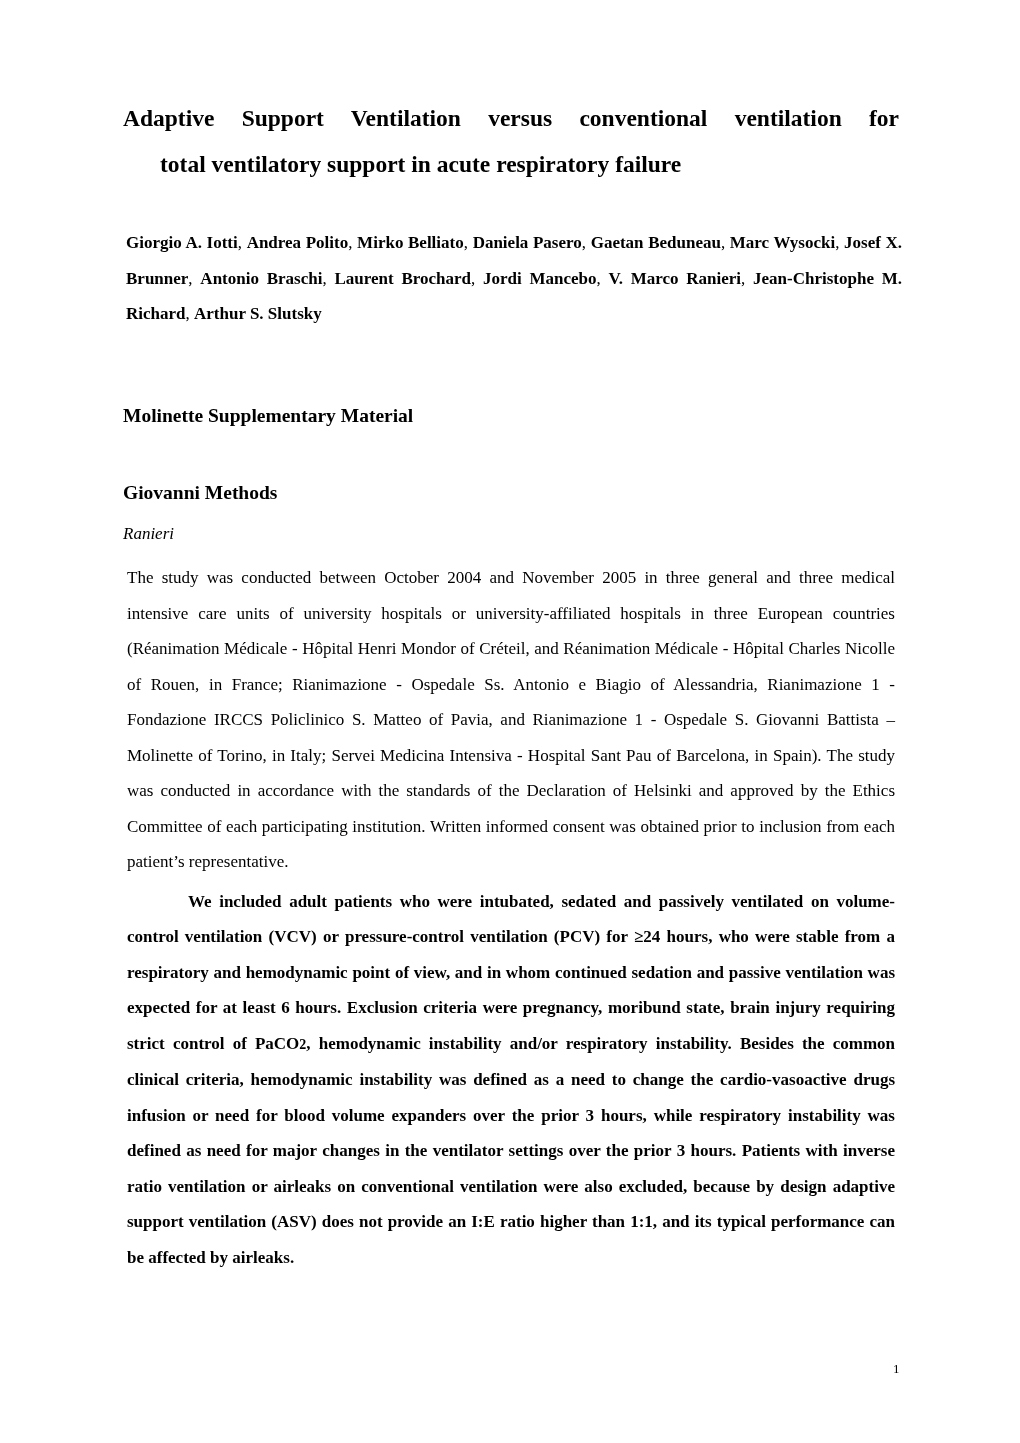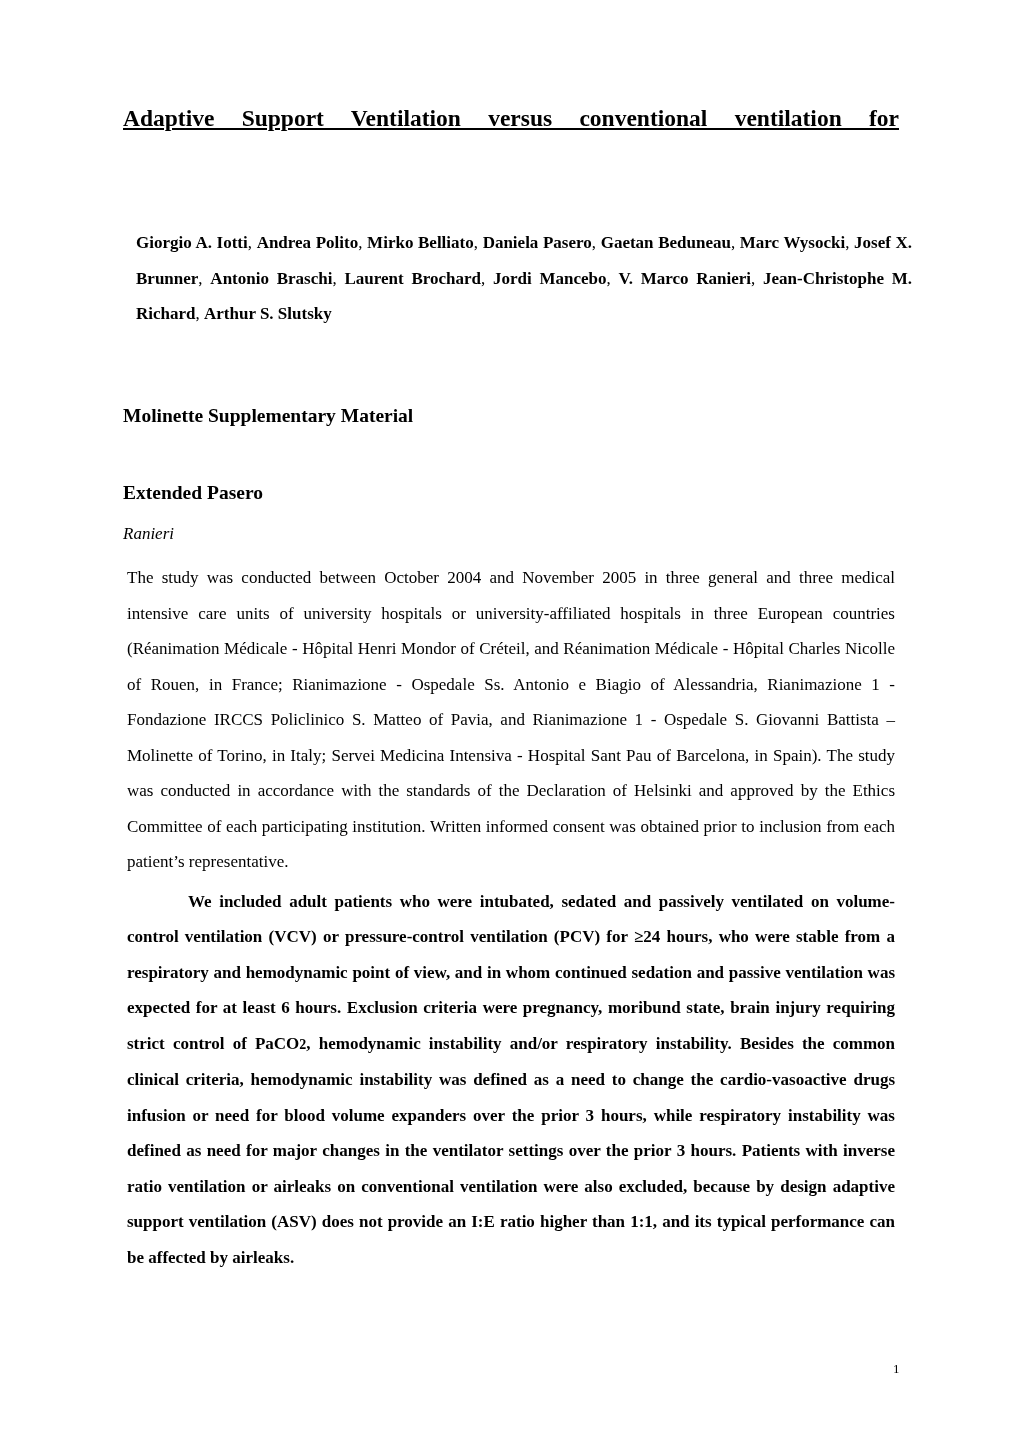--- a/index.html
+++ b/index.html
@@ -1,49 +1,50 @@
 <!DOCTYPE html>
 <html><head>
 <meta charset="utf-8">
 <style>
   html, body { margin: 0; padding: 0; background: #ffffff; }
   body { width: 1020px; height: 1443px; position: relative; overflow: hidden;
          font-family: "Liberation Serif", serif; color: #000; }
   .page { position: absolute; left: 123px; top: 0; width: 776px; }
   .title { position: absolute; left: 0; top: 95px; width: 776px; font-weight: bold;
            font-size: 23.5px; line-height: 46px; text-align: justify; text-align-last: left; }
-  .title .l1 { display: block; text-align: justify; text-align-last: justify; text-decoration: underline; }
+  .title .l1 { display: block; text-align: justify; text-align-last: justify; }
   .title .l2 { display: block; padding-left: 37px; }
-  .authors { position: absolute; left: 13px; top: 225px; width: 776px; font-size: 17px;
+  .authors { position: absolute; left: 3px; top: 225px; width: 776px; font-size: 17px;
              line-height: 35.5px; text-align: justify; font-weight: bold; }
   .authors .sep { font-weight: normal; }
   .h-esm { position: absolute; left: 0; top: 405px; font-size: 19.5px; font-weight: bold; }
   .h-em { position: absolute; left: 0; top: 482px; font-size: 19.5px; font-weight: bold; }
   .sub { position: absolute; left: 0; top: 524px; font-size: 17px; font-style: italic; }
   .body { position: absolute; left: 0; top: 556px; width: 776px; font-size: 17px;
           line-height: 35.5px; text-align: justify; }
   .body p { margin: 4px; }
   .body p.indent { text-indent: 61px; font-weight: bold; }
   .small { font-size: 14px; }
   .pagenum { position: absolute; left: 893px; top: 1361px; font-size: 13px; }
 </style>
 </head>
 <body>
 
 <div class="page">
   <div class="title">
     <span class="l1">Adaptive Support Ventilation versus conventional ventilation for</span>
+    <span class="l2">total ventilatory support in acute respiratory failure</span>
   </div>
 
   <div class="authors">
     <span>Giorgio A. Iotti</span><span class="sep">, </span><span>Andrea Polito</span><span class="sep">, </span><span>Mirko Belliato</span><span class="sep">, </span><span>Daniela Pasero</span><span class="sep">, </span><span>Gaetan Beduneau</span><span class="sep">, </span><span>Marc Wysocki</span><span class="sep">, </span><span>Josef X. Brunner</span><span class="sep">, </span><span>Antonio Braschi</span><span class="sep">, </span><span>Laurent Brochard</span><span class="sep">, </span><span>Jordi Mancebo</span><span class="sep">, </span><span>V. Marco Ranieri</span><span class="sep">, </span><span>Jean-Christophe M. Richard</span><span class="sep">, </span><span>Arthur S. Slutsky</span>
   </div>
 
   <div class="h-esm">Molinette Supplementary Material</div>
-  <div class="h-em">Extended Pasero</div>
+  <div class="h-em">Giovanni Methods</div>
   <div class="sub">Ranieri</div>
 
   <div class="body">
     <p>The study was conducted between October 2004 and November 2005 in three general and three medical intensive care units of university hospitals or university-affiliated hospitals in three European countries (Réanimation Médicale - Hôpital Henri Mondor of Créteil, and Réanimation Médicale - Hôpital Charles Nicolle of Rouen, in France; Rianimazione - Ospedale Ss. Antonio e Biagio of Alessandria, Rianimazione 1 - Fondazione IRCCS Policlinico S. Matteo of Pavia, and Rianimazione 1 - Ospedale S. Giovanni Battista – Molinette of Torino, in Italy;  Servei Medicina Intensiva - Hospital Sant Pau of Barcelona, in Spain). The study was conducted in accordance with the standards of the Declaration of Helsinki and approved by the Ethics Committee of each participating institution. Written informed consent was obtained prior to inclusion from each patient’s representative.</p>
     <p class="indent"><span>We included adult patients who were intubated, sedated and passively ventilated on volume-control ventilation (VCV) or pressure-control ventilation (PCV) for ≥24 hours, who were stable from a respiratory and hemodynamic point of view, and in whom continued sedation and passive ventilation was expected for at least 6 hours. Exclusion criteria were pregnancy, moribund state, brain injury requiring strict control of PaCO</span><span class="small">2</span><span>, hemodynamic instability and/or respiratory instability. Besides the common clinical criteria, hemodynamic instability was defined as a need to change the cardio-vasoactive drugs infusion or need for blood volume expanders over the prior 3 hours, while respiratory instability was defined as need for major changes in the ventilator settings over the prior 3 hours. Patients with inverse ratio ventilation or airleaks on conventional ventilation were also excluded, because by design adaptive support ventilation (ASV) does not provide an I:E ratio higher than 1:1, and its typical performance can be affected by airleaks.</span></p>
   </div>
 </div>
 
 <div class="pagenum">1</div>
 

